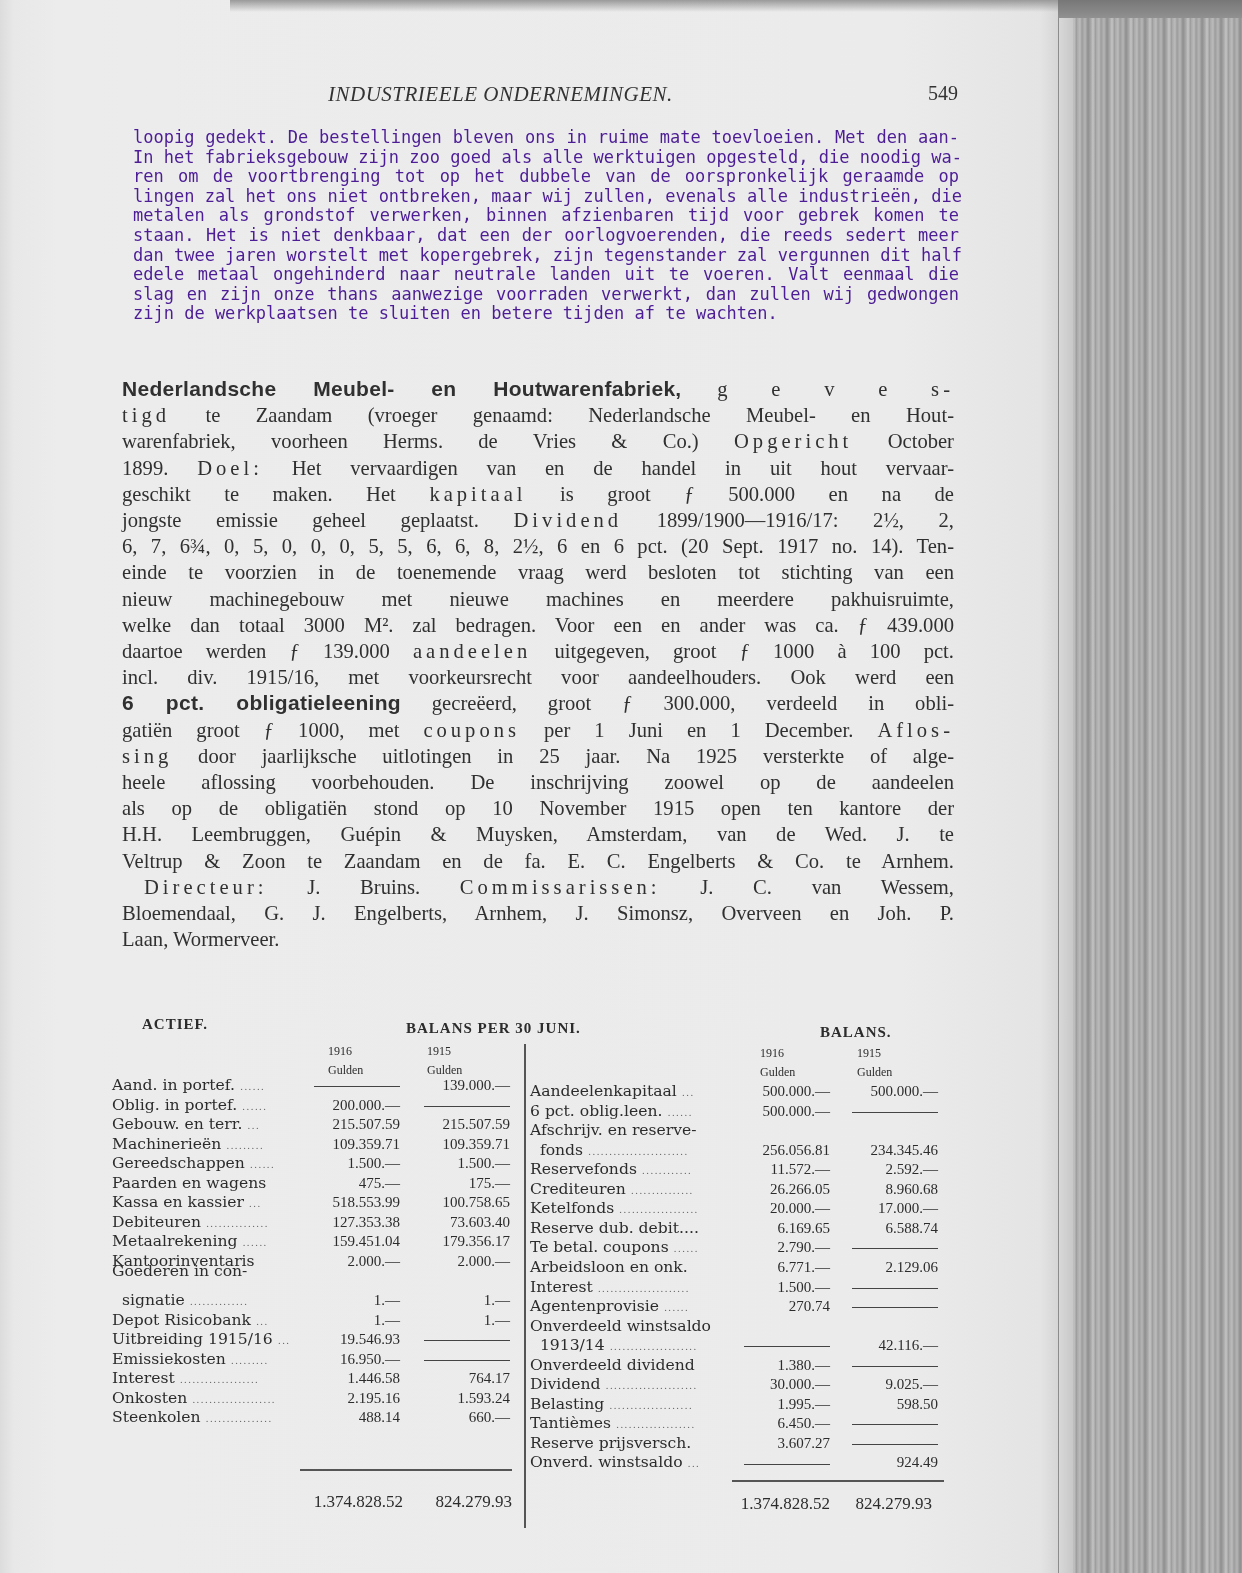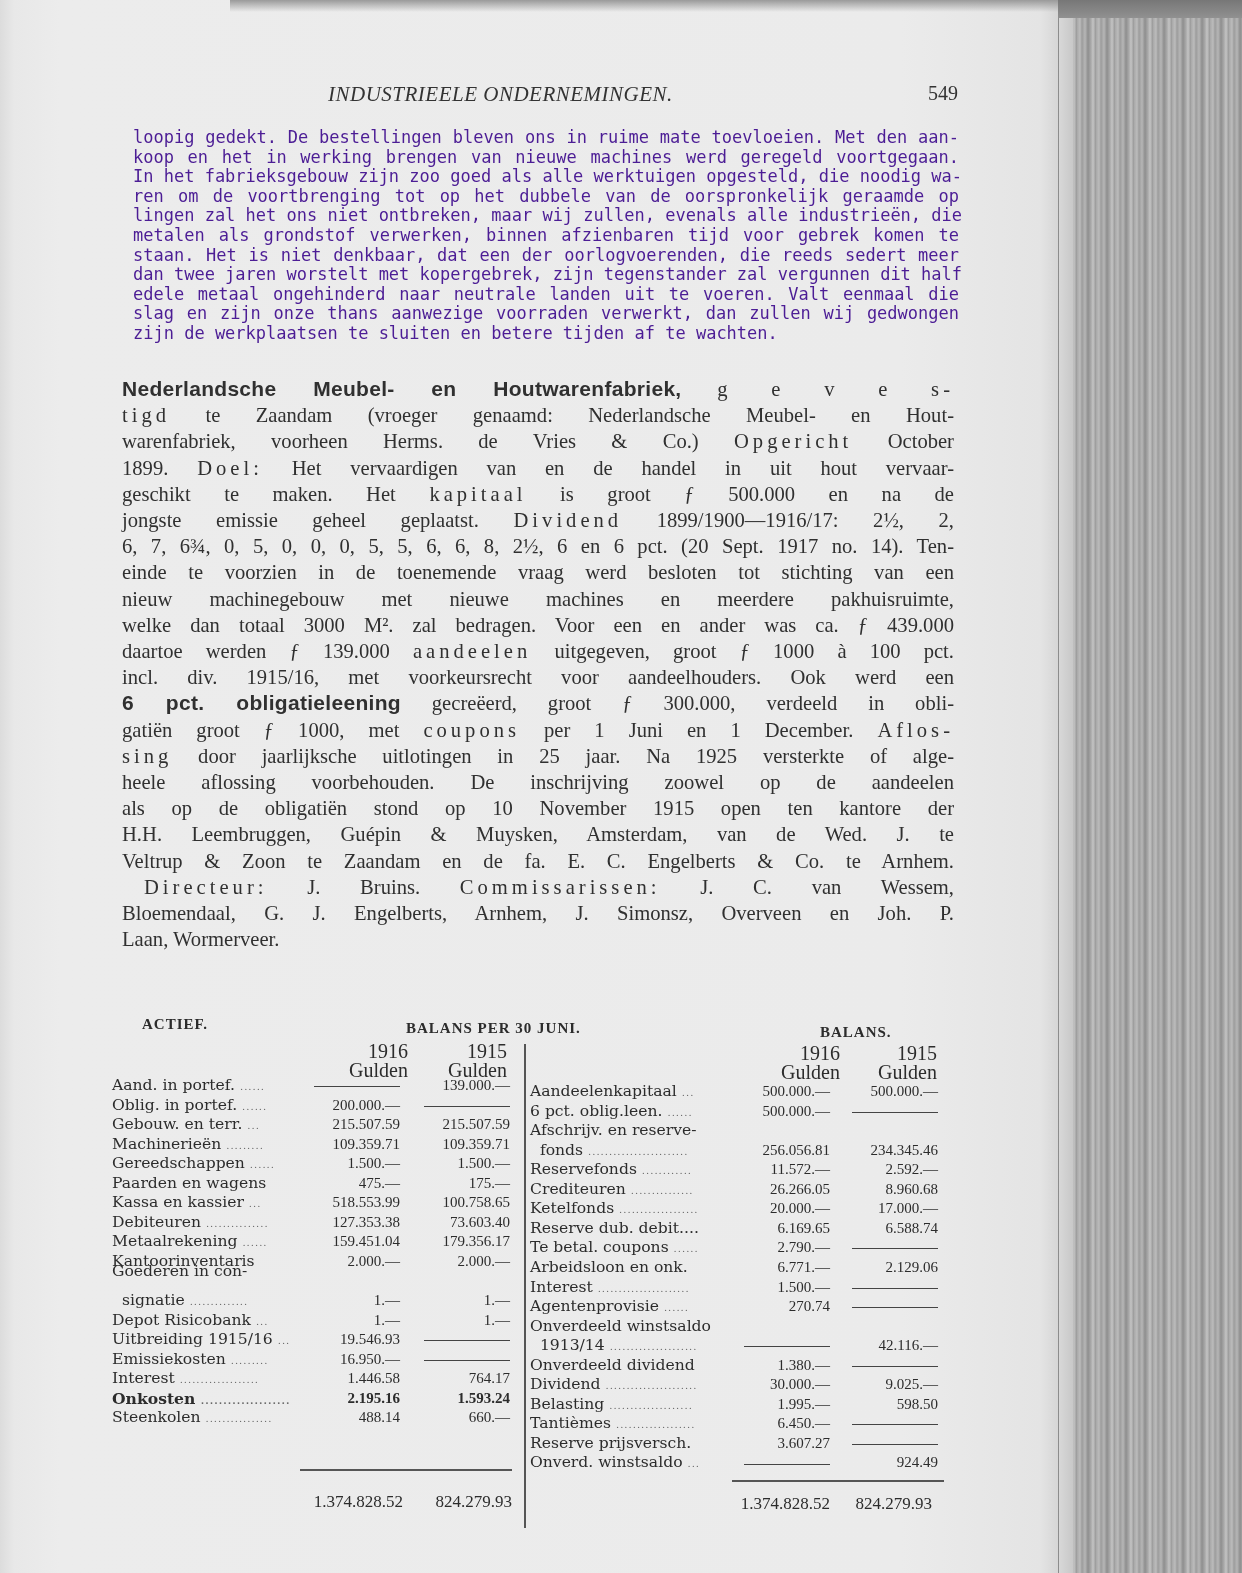--- a/index.html
+++ b/index.html
@@ -52,21 +52,21 @@
   }
   .main-text .line { display: block; white-space: nowrap; text-align: justify; text-align-last: justify; }
   .main-text .line.last { text-align-last: left; }
   .bold-head { font-family: "Liberation Sans", sans-serif; font-weight: bold; font-size: 21px; letter-spacing: 0.3px; }
   .spaced { letter-spacing: 4px; }
   .indent { padding-left: 22px; }
 
   .balance { position: absolute; left: 112px; top: 1014px; width: 840px; height: 500px;
     font-family: "DejaVu Serif", "Liberation Serif", serif; color: #2c2c2c; }
   .bal-title { position: absolute; font-family: "Liberation Serif", serif; font-weight: bold; font-size: 15px; letter-spacing: 1px; }
-  .colhdr { position: absolute; font-family: "Liberation Serif", serif; font-size: 20px; text-align: right; line-height: 19px; }
+  .colhdr { position: absolute; font-family: "Liberation Serif", serif; font-size: 12px; text-align: left; line-height: 19px; }
   .divider { position: absolute; left: 412px; top: 30px; width: 1.5px; height: 484px; background: #555; }
   .row { position: absolute; height: 19.6px; font-size: 15.6px; line-height: 19.6px; white-space: nowrap; }
   .lbl { position: absolute; left: 0; white-space: nowrap; }
   .lbl .dots { color: #666; font-size: 10px; letter-spacing: 1px; }
   .num { position: absolute; text-align: right; font-family: "Liberation Serif", serif; font-size: 15px; }
   .dash { display: inline-block; width: 86px; height: 1px; background: #444; vertical-align: middle; }
   .sumline { position: absolute; height: 1.5px; background: #555; }
   .total { position: absolute; font-family: "Liberation Serif", serif; font-size: 17px; }
 </style>
 </head>
@@ -76,21 +76,20 @@
 <div class="top-shadow"></div>
 <div class="spine-top"></div>
 <div class="spine"></div>
 <div class="spine-edge"></div>
 
 <div class="running-head">INDUSTRIEELE ONDERNEMINGEN.</div>
 <div class="page-number">549</div>
 
 <div class="small-text" id="small-text">
     <span class="line">loopig gedekt. De bestellingen bleven ons in ruime mate toevloeien. Met den aan-</span>
-    <span class="line">koop en het in werking brengen van nieuwe machines werd geregeld voortgegaan.</span>
     <span class="line">In het fabrieksgebouw zijn zoo goed als alle werktuigen opgesteld, die noodig wa-</span>
     <span class="line">ren om de voortbrenging tot op het dubbele van de oorspronkelijk geraamde op</span>
     <span class="line">lingen zal het ons niet ontbreken, maar wij zullen, evenals alle industrieën, die</span>
     <span class="line">metalen als grondstof verwerken, binnen afzienbaren tijd voor gebrek komen te</span>
     <span class="line">staan. Het is niet denkbaar, dat een der oorlogvoerenden, die reeds sedert meer</span>
     <span class="line">dan twee jaren worstelt met kopergebrek, zijn tegenstander zal vergunnen dit half</span>
     <span class="line">edele metaal ongehinderd naar neutrale landen uit te voeren. Valt eenmaal die</span>
     <span class="line">slag en zijn onze thans aanwezige voorraden verwerkt, dan zullen wij gedwongen</span>
     <span class="line" style="text-align-last: left;">zijn de werkplaatsen te sluiten en betere tijden af te wachten.</span>
   </div>
@@ -218,21 +217,21 @@
       <div class="row" style="left: 0px; top: 335.7px; width: 400px;">
         <span class="lbl"><span style="white-space: pre;">Emissiekosten</span> <span class="dots">.........</span></span>
         <span class="num" style="left: 200px; width: 88px;">16.950.—</span>
         <span class="num" style="left: 310px; width: 88px;"><span class="dash"></span></span>
       </div>
       <div class="row" style="left: 0px; top: 355.25px; width: 400px;">
         <span class="lbl"><span style="white-space: pre;">Interest</span> <span class="dots">...................</span></span>
         <span class="num" style="left: 200px; width: 88px;">1.446.58</span>
         <span class="num" style="left: 310px; width: 88px;">764.17</span>
       </div>
-      <div class="row" style="left: 0px; top: 374.8px; width: 400px; font-weight: bold;">
+      <div class="row" style="left: 0px; top: 374.8px; width: 400px;">
         <span class="lbl"><span style="white-space: pre;">Onkosten</span> <span class="dots">....................</span></span>
         <span class="num" style="left: 200px; width: 88px;">2.195.16</span>
         <span class="num" style="left: 310px; width: 88px;">1.593.24</span>
       </div>
       <div class="row" style="left: 0px; top: 394.35px; width: 400px;">
         <span class="lbl"><span style="white-space: pre;">Steenkolen</span> <span class="dots">................</span></span>
         <span class="num" style="left: 200px; width: 88px;">488.14</span>
         <span class="num" style="left: 310px; width: 88px;">660.—</span>
       </div>
     </div>

